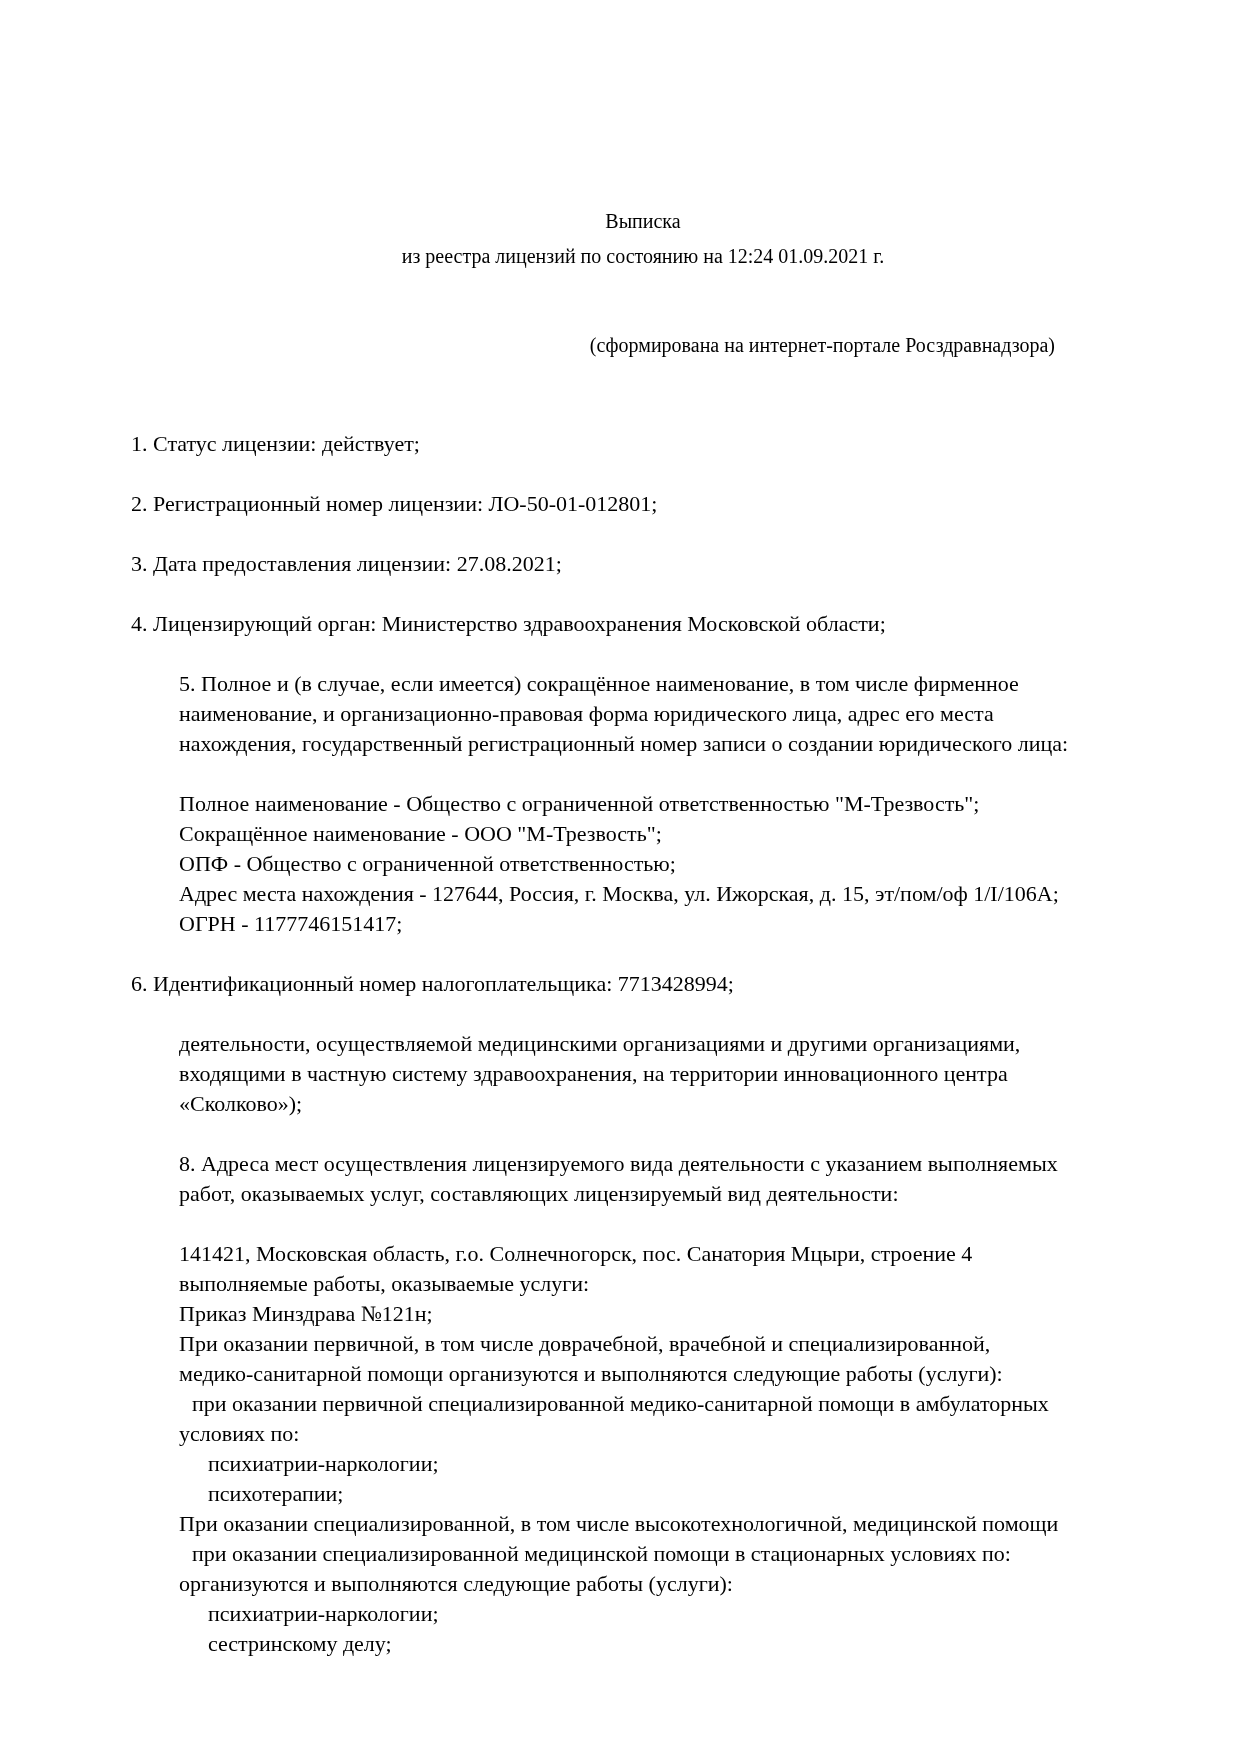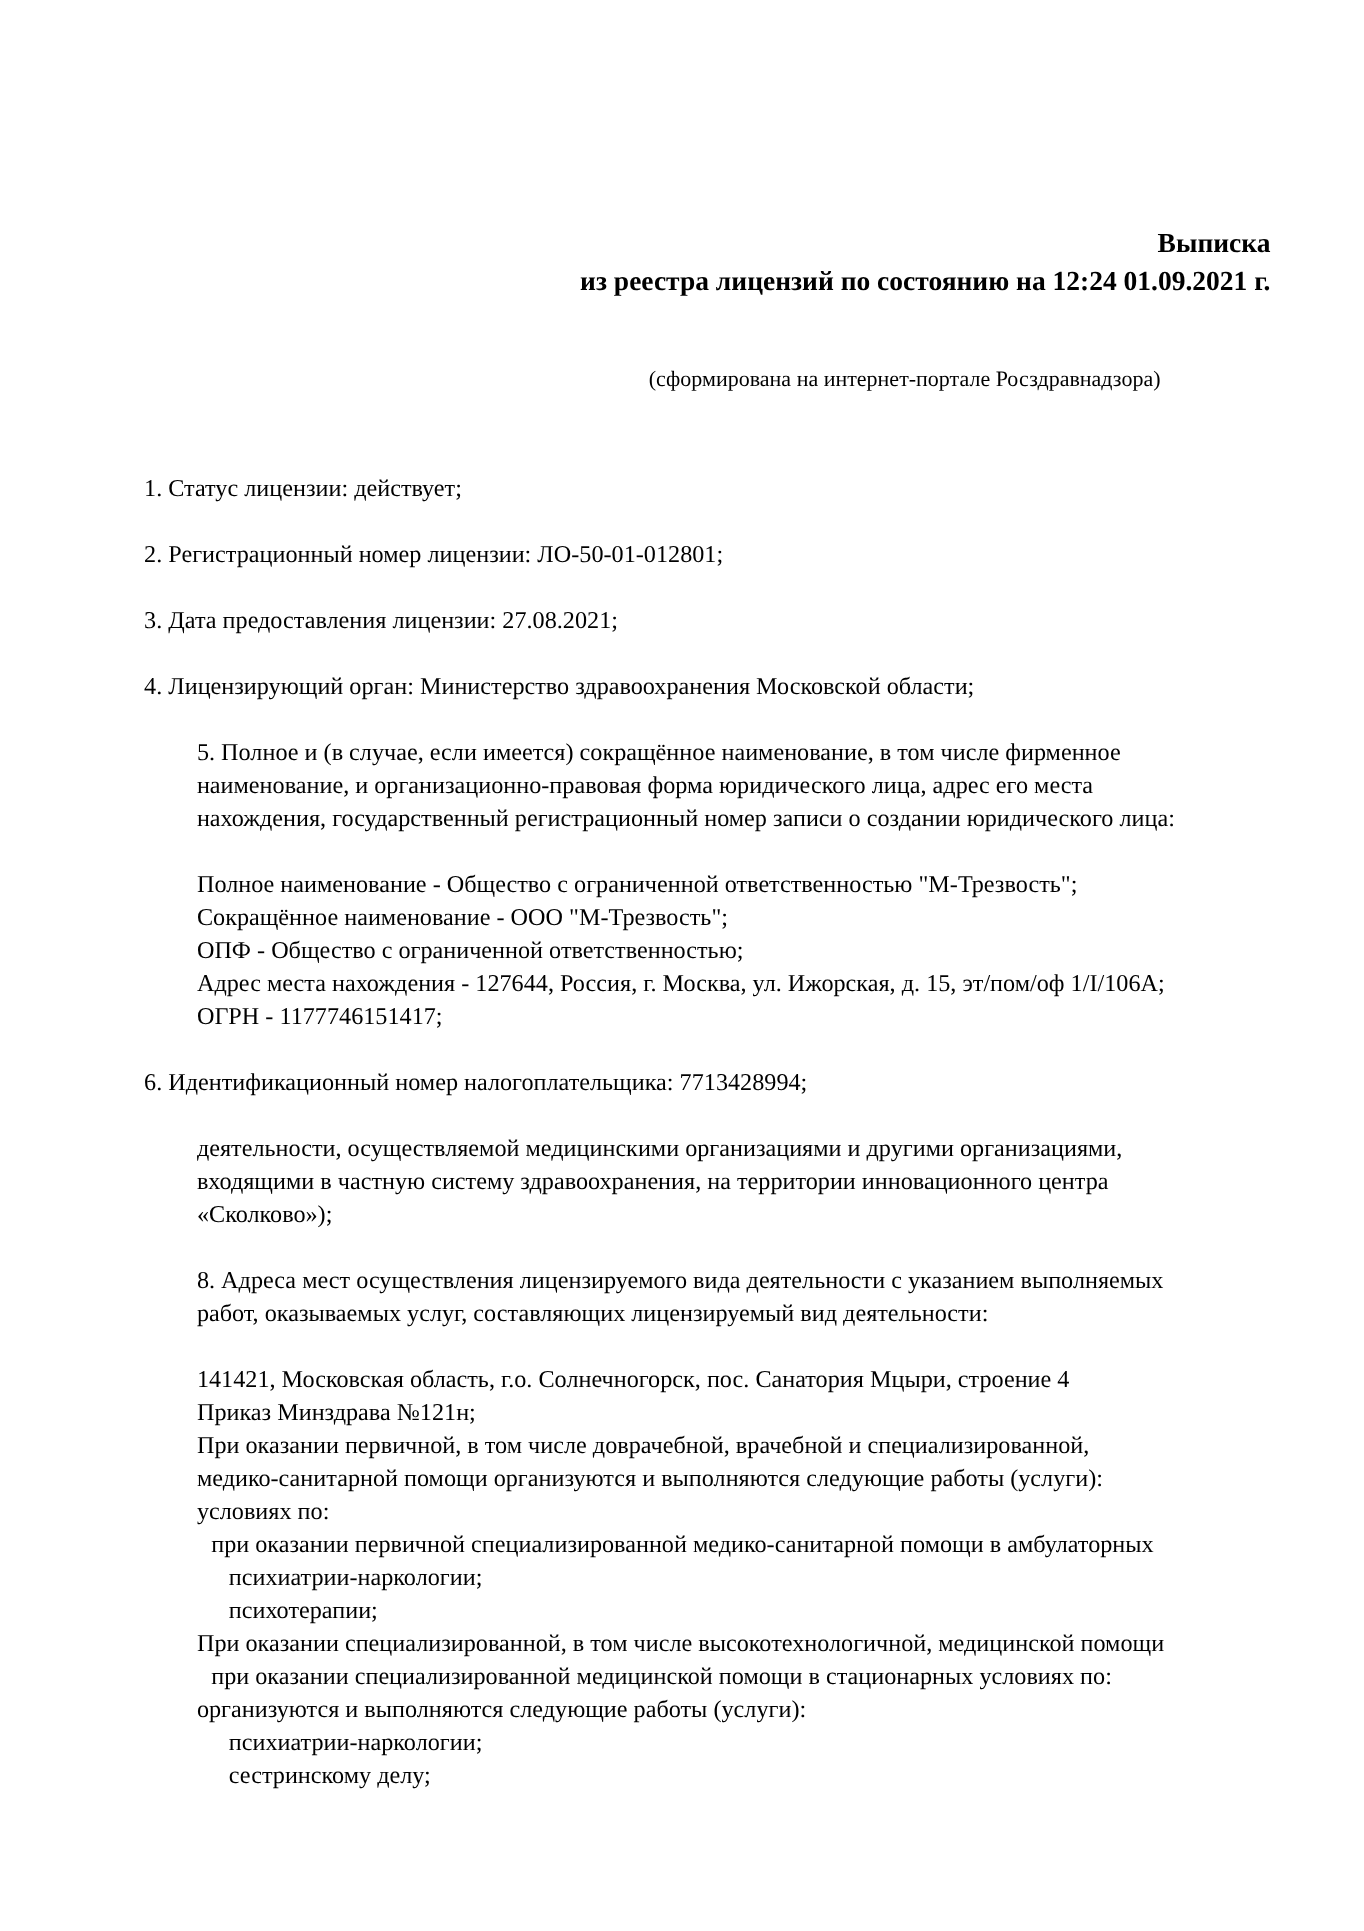--- a/index.html
+++ b/index.html
@@ -9,23 +9,23 @@
     height: 1755px;
     background: #ffffff;
     color: #000000;
     font-family: "Liberation Serif", "DejaVu Serif", serif;
     font-size: 22px;
     padding: 204px 85px 0 131px;
     overflow: hidden;
     position: relative;
   }
   .title {
-    text-align: right;
-    font-weight: 700;
-    font-size: 25px;
+    text-align: center;
+    font-weight: 400;
+    font-size: 20px;
     line-height: 35px;
   }
   .subtitle {
     margin-top: 58px;
     text-align: right;
     padding-right: 100px;
     font-size: 20px;
     line-height: 26px;
   }
   .doc-body {
@@ -82,25 +82,26 @@
       <div class="line">«Сколково»);</div>
     </div>
 
     <div class="para">
       <div class="line">8. Адреса мест осуществления лицензируемого вида деятельности с указанием выполняемых</div>
       <div class="line">работ, оказываемых услуг, составляющих лицензируемый вид деятельности:</div>
     </div>
 
     <div class="para">
       <div class="line">141421, Московская область, г.о. Солнечногорск, пос. Санатория Мцыри, строение 4</div>
+      <div class="line">выполняемые работы, оказываемые услуги:</div>
       <div class="line">Приказ Минздрава №121н;</div>
       <div class="line">При оказании первичной, в том числе доврачебной, врачебной и специализированной,</div>
       <div class="line">медико-санитарной помощи организуются и выполняются следующие работы (услуги):</div>
+      <div class="line ind1">при оказании первичной специализированной медико-санитарной помощи в амбулаторных</div>
       <div class="line">условиях по:</div>
-      <div class="line ind1">при оказании первичной специализированной медико-санитарной помощи в амбулаторных</div>
       <div class="line ind2">психиатрии-наркологии;</div>
       <div class="line ind2">психотерапии;</div>
       <div class="line">При оказании специализированной, в том числе высокотехнологичной, медицинской помощи</div>
       <div class="line ind1">при оказании специализированной медицинской помощи в стационарных условиях по:</div>
       <div class="line">организуются и выполняются следующие работы (услуги):</div>
       <div class="line ind2">психиатрии-наркологии;</div>
       <div class="line ind2">сестринскому делу;</div>
     </div>
 
   </div>

